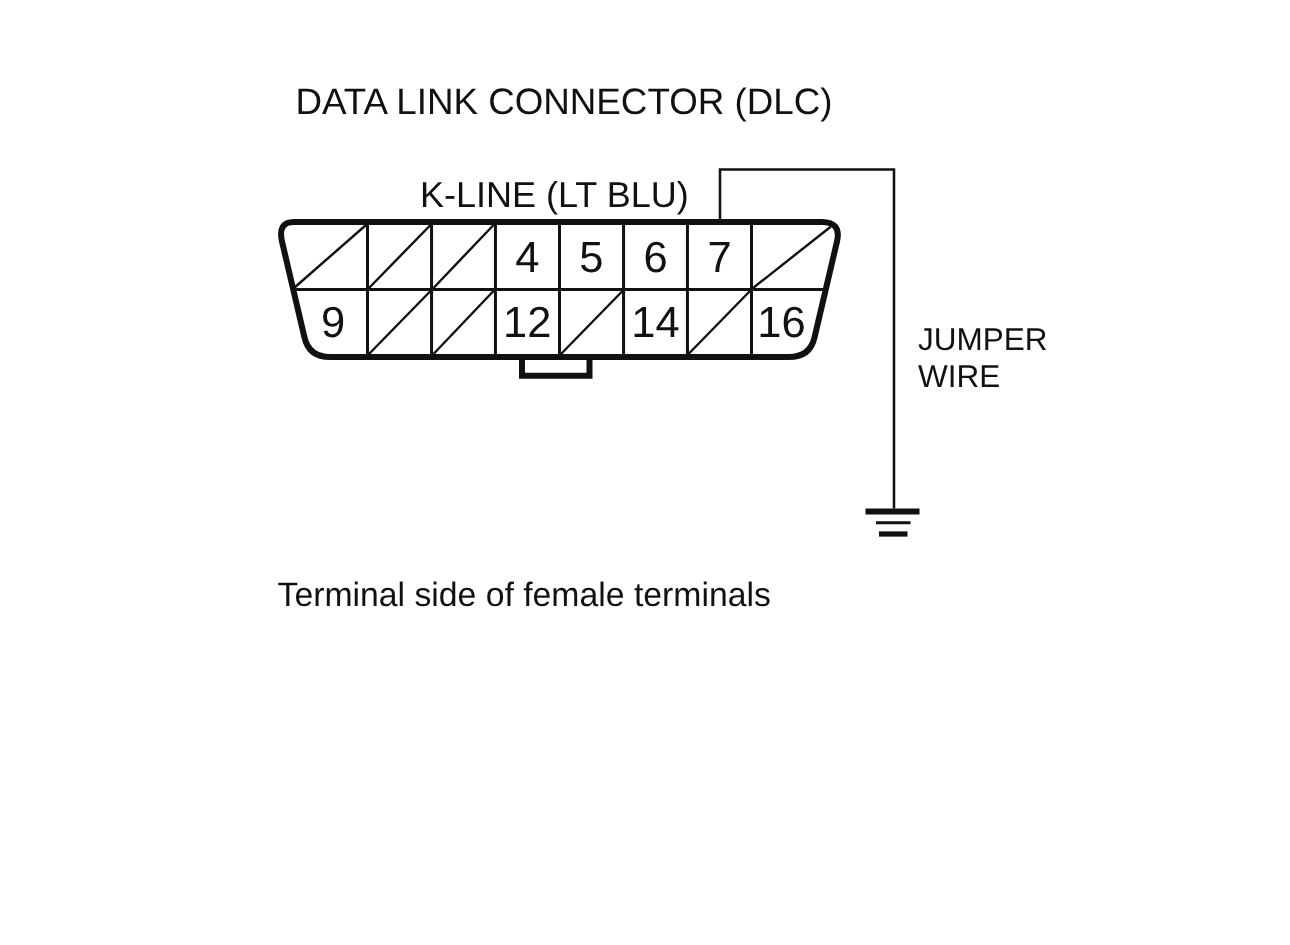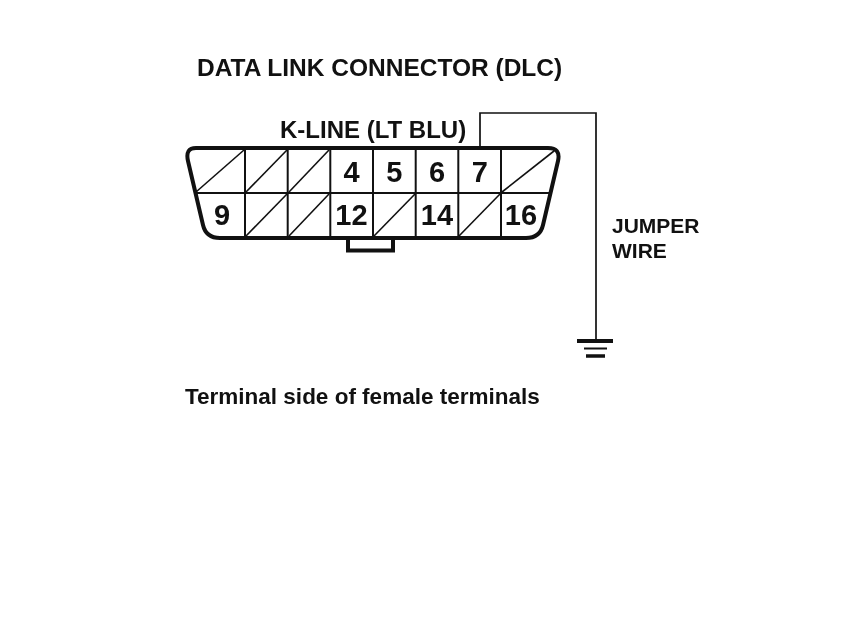--- a/index.html
+++ b/index.html
@@ -6,21 +6,20 @@
     margin: 0;
     padding: 0;
     background: #ffffff;
   }
   .page {
     position: relative;
     width: 860px;
     height: 630px;
     background: #a21caf;
     overflow: hidden;
-    font-weight: bold;
   }
   svg {
     display: block;
   }
   .txt {
     font-family: "Liberation Sans", sans-serif;
     fill: #111111;
   }
   .title-txt   { font-size: 24.5px; }
   .kline-txt   { font-size: 24px; }

